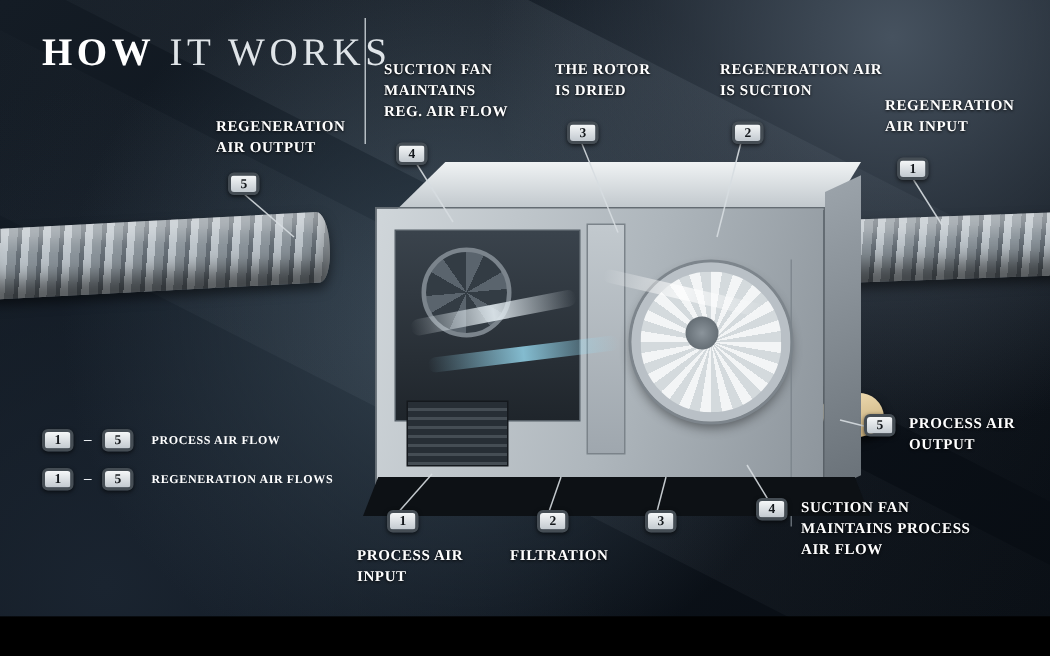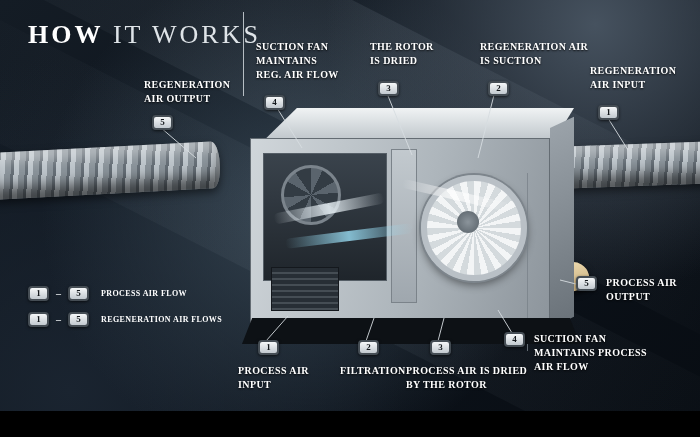--- a/index.html
+++ b/index.html
@@ -179,22 +179,20 @@
     <span class="badge" style="margin-left:20px">1</span>
     <div class="c-label">PROCESS AIR
 INPUT</div>
   </div>
   <div class="callout col-sm" style="left:340px;top:340px">
     <span class="badge" style="margin-left:18px">2</span>
     <div class="c-label">FILTRATION</div>
   </div>
   <div class="callout col-sm" style="left:406px;top:340px">
     <span class="badge" style="margin-left:24px">3</span>
-    <div class="c-label">PROCESS AIR IS DRIED
-BY THE ROTOR</div>
   </div>
   <div class="callout row" style="left:504px;top:332px">
     <span class="badge">4</span>
     <div class="c-label">SUCTION FAN
 MAINTAINS PROCESS
 AIR FLOW</div>
   </div>
 
 
   <div class="legend">

